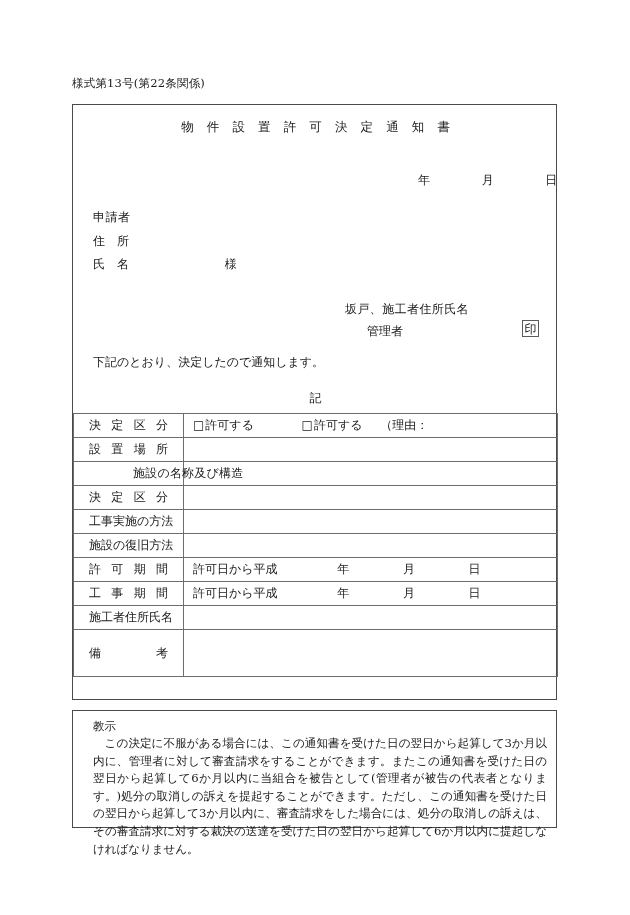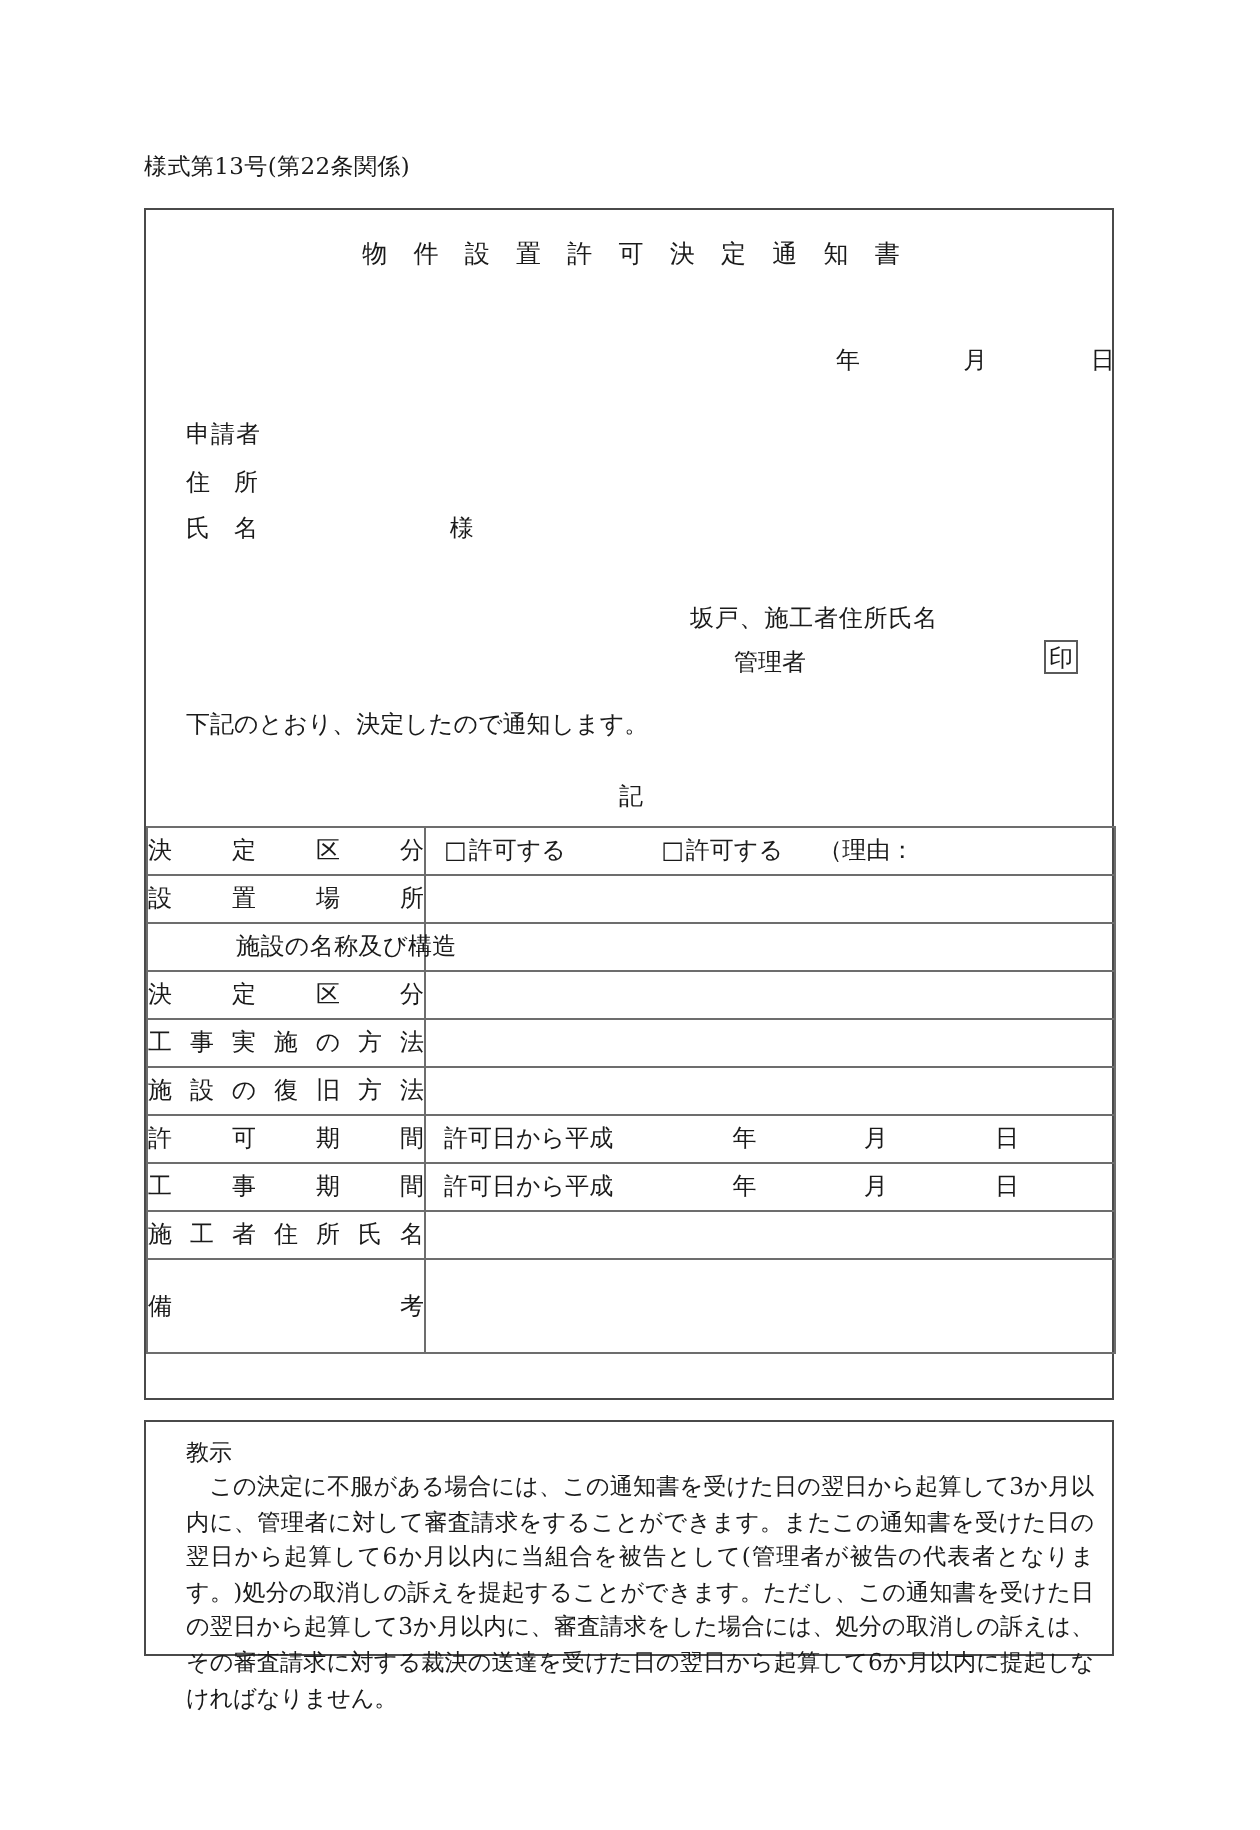--- a/index.html
+++ b/index.html
@@ -146,25 +146,25 @@
     border-collapse: collapse;
     table-layout: fixed;
   }
   table.form-table td {
     border: 1px solid #6d6d6d;
     font-size: 12px;
     padding: 0;
     vertical-align: middle;
   }
   table.form-table td.label {
-    width: 139px;
+    width: 110px;
     height: 24px;
     text-align: center;
     white-space: nowrap;
-    padding: 0 0;
+    padding: 0 15px;
     box-sizing: border-box;
   }
   table.form-table td.value {
     padding-left: 9px;
     white-space: nowrap;
   }
   table.form-table tr.tall td { height: 46px; }
 
   
   .just {

